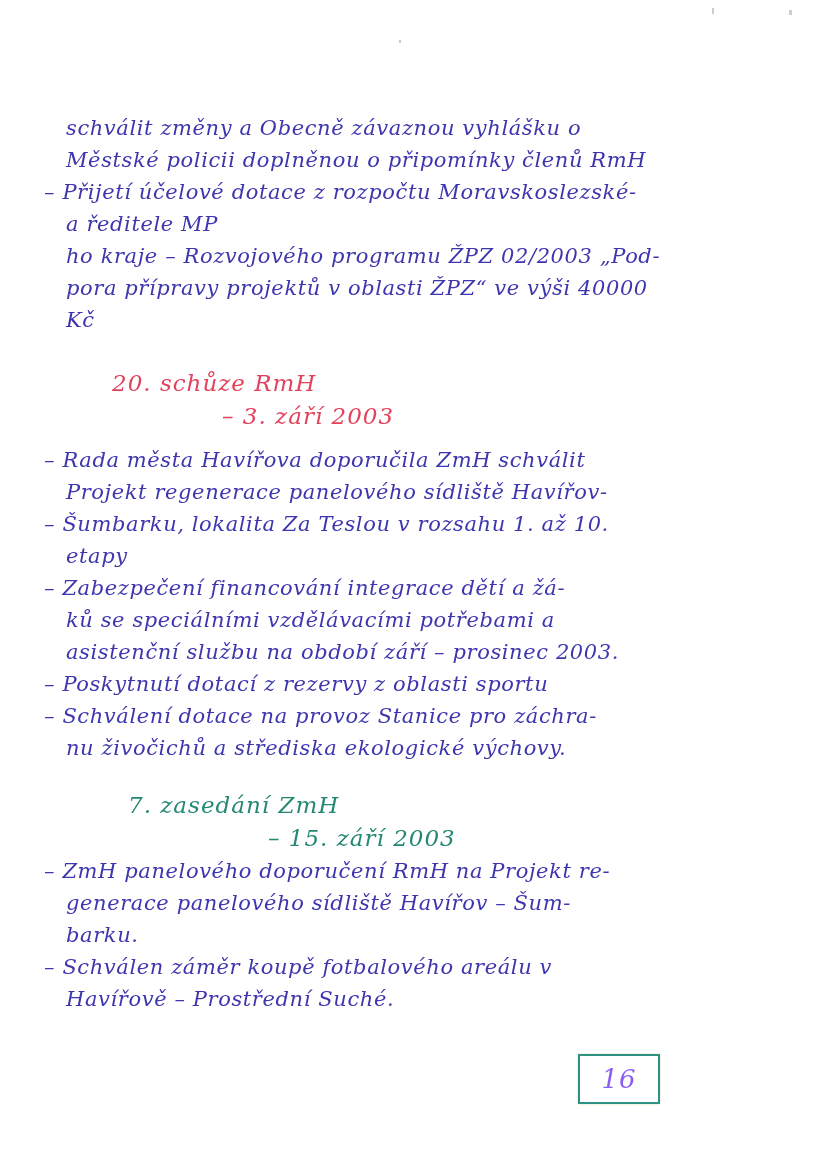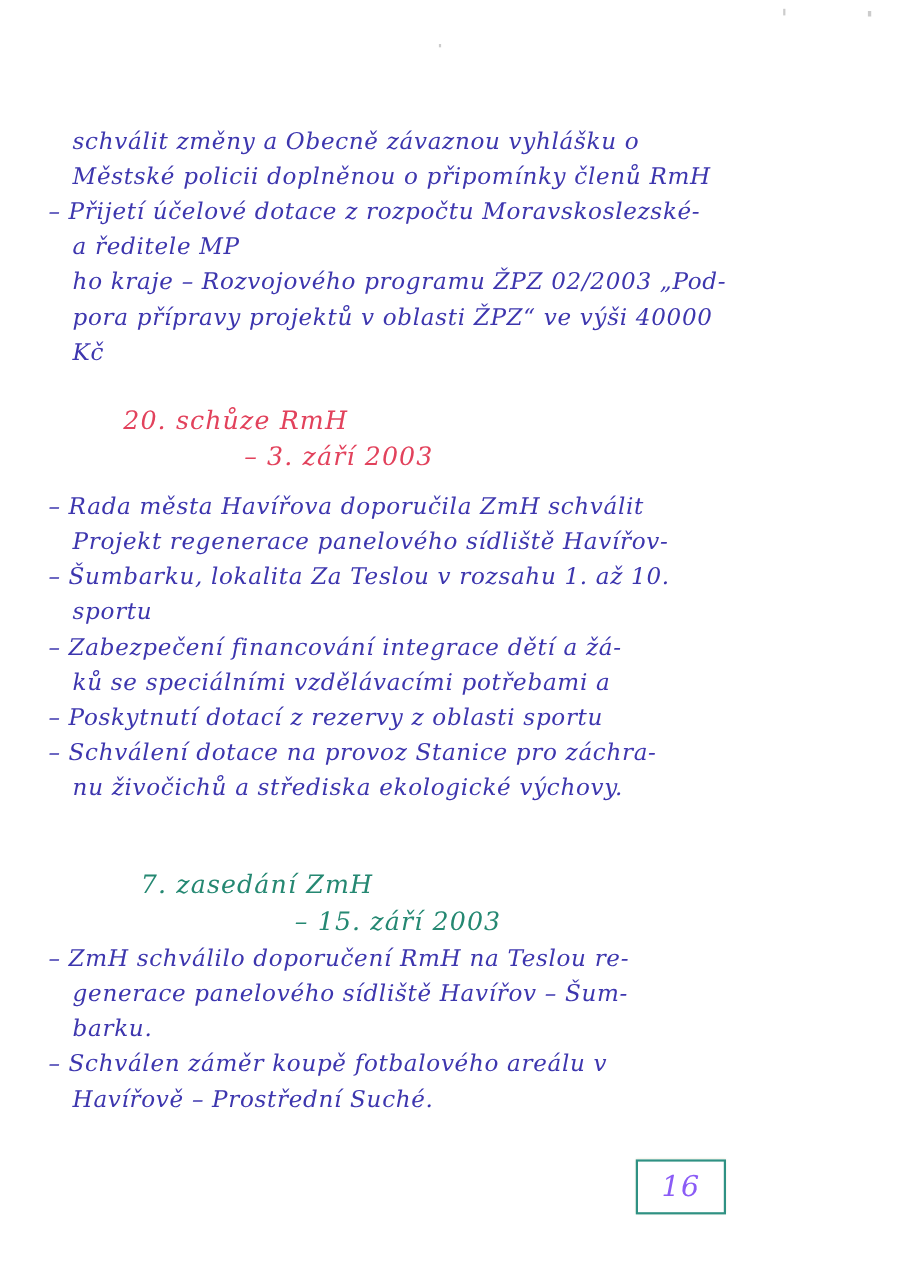--- a/index.html
+++ b/index.html
@@ -72,33 +72,34 @@
     <div class="line">Kč</div>
   </div>
 
   <div class="heading h-red" style="left:112px;top:370px;">20. schůze RmH</div>
   <div class="heading h-red" style="left:222px;top:403px;">– 3. září 2003</div>
 
   <div class="block ink" style="left:66px;top:444px;">
     <div class="line hang">– Rada města Havířova doporučila ZmH schválit</div>
     <div class="line">Projekt regenerace panelového sídliště Havířov-</div>
     <div class="line hang">– Šumbarku, lokalita Za Teslou v rozsahu 1. až 10.</div>
-    <div class="line">sportu</div>
+    <div class="line">etapy</div>
     <div class="line hang">– Zabezpečení financování integrace dětí a žá-</div>
     <div class="line">ků se speciálními vzdělávacími potřebami a</div>
+    <div class="line">asistenční službu na období září – prosinec 2003.</div>
     <div class="line hang">– Poskytnutí dotací z rezervy z oblasti sportu</div>
     <div class="line hang">– Schválení dotace na provoz Stanice pro záchra-</div>
     <div class="line">nu živočichů a střediska ekologické výchovy.</div>
   </div>
 
   <div class="heading h-green" style="left:128px;top:792px;">7. zasedání ZmH</div>
   <div class="heading h-green" style="left:268px;top:825px;">– 15. září 2003</div>
 
   <div class="block ink" style="left:66px;top:855px;">
-    <div class="line hang">– ZmH schválilo doporučení RmH na Teslou re-</div>
+    <div class="line hang">– ZmH panelového doporučení RmH na Projekt re-</div>
     <div class="line">generace panelového sídliště Havířov – Šum-</div>
     <div class="line">barku.</div>
     <div class="line hang">– Schválen záměr koupě fotbalového areálu v</div>
     <div class="line">Havířově – Prostřední Suché.</div>
   </div>
 
   <div class="pagebox">
     <span class="pagenum">16</span>
   </div>
 

